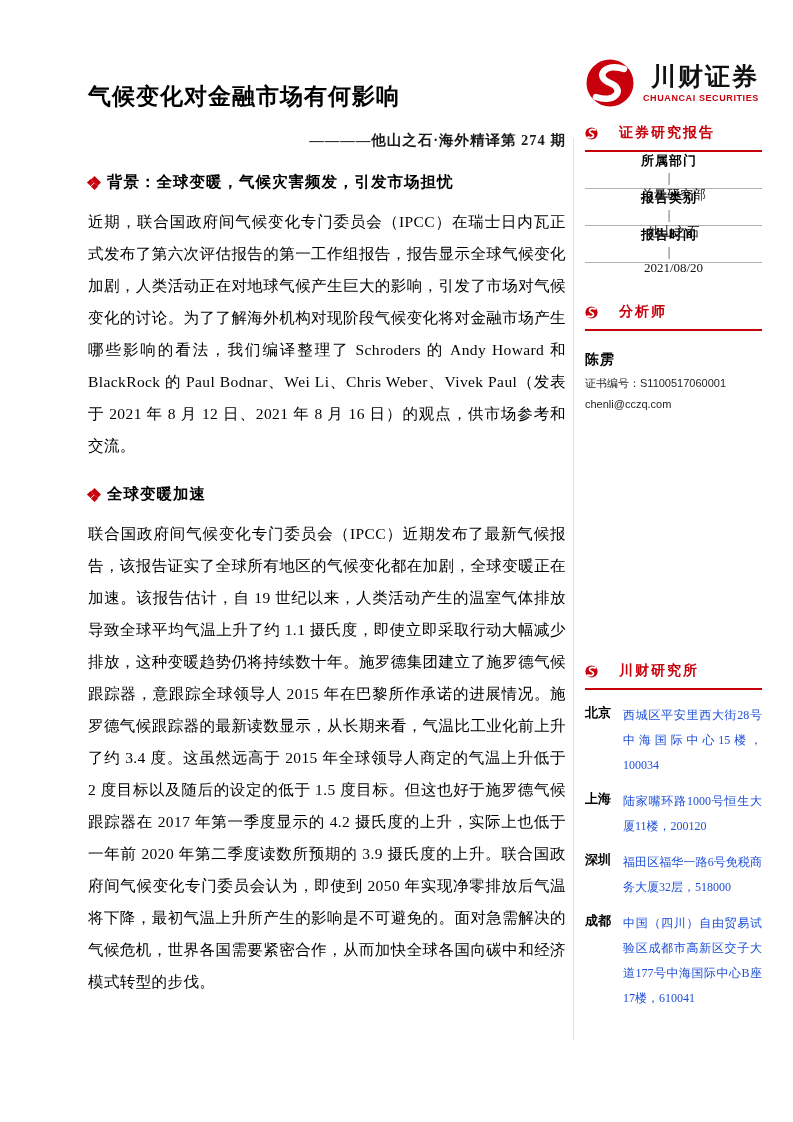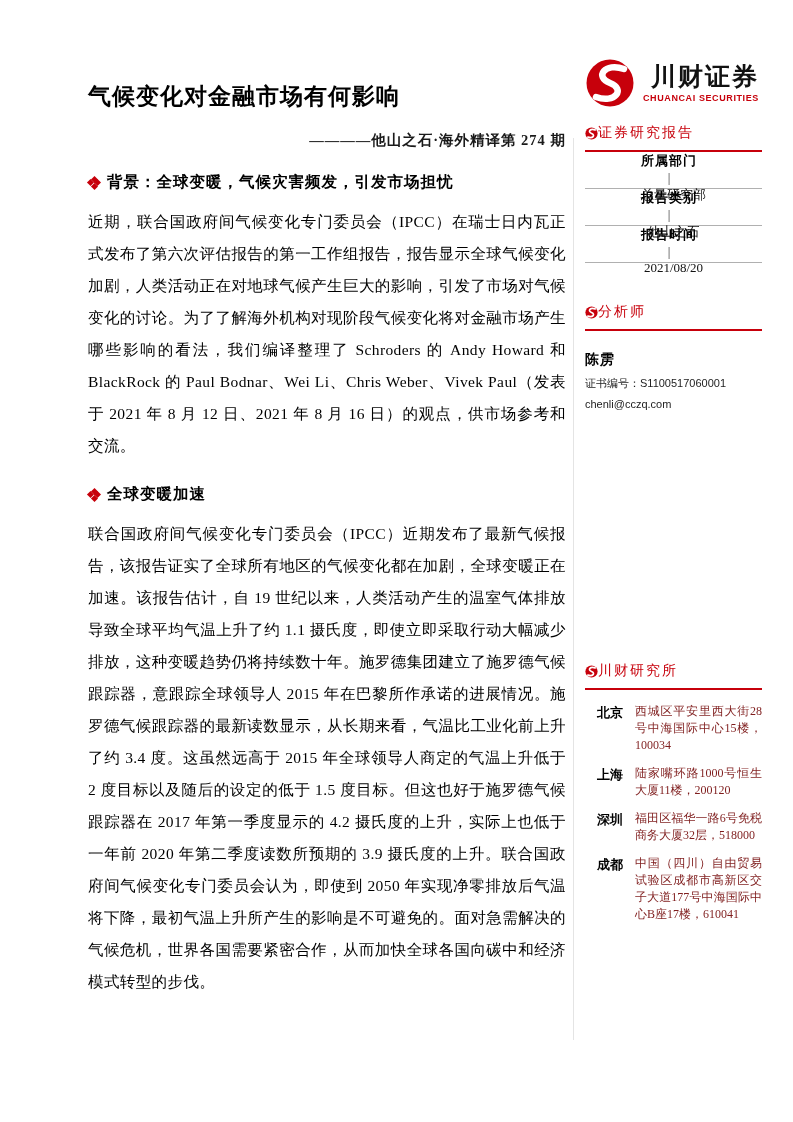--- a/index.html
+++ b/index.html
@@ -45,23 +45,23 @@
   .brand-text { display:flex; flex-direction:column;text-align:right; }
   .brand-cn {
     font-family:"Liberation Sans","DejaVu Sans",sans-serif;
     font-weight:bold; font-size:25px; letter-spacing:2px; color:#111; line-height:1.1;
   }
   .brand-en {
     font-family:"Liberation Sans","DejaVu Sans",sans-serif;
     font-weight:bold; font-size:9px; letter-spacing:0.6px; color:#c7000b; margin-top:3px;
   }
   .red-title-row {
-    display:flex; align-items:center; gap:0;
-    font-family:"Liberation Sans","DejaVu Sans",sans-serif;
-    font-weight:normal; font-size:14px; letter-spacing:2px; color:#c7000b;
+    display:flex; align-items:center; gap:21px;
+    font-family:"Liberation Sans","DejaVu Sans",sans-serif;
+    font-weight:bold; font-size:14px; letter-spacing:2px; color:#c7000b;
     padding-bottom:8px; border-bottom:2px solid #c7000b;
   }
   .mini-logo { width:13px; height:13px; flex:none; }
   .meta-row {
     display:flex; align-items:center; height:36px;
     border-bottom:1px solid #b0b0b0; font-size:13px;flex-direction:column;
   }
   .meta-label {
     font-family:"Liberation Sans","DejaVu Sans",sans-serif;
     font-weight:bold; letter-spacing:1px; margin-right:9px; color:#000;
@@ -72,26 +72,26 @@
   .analyst-name {
     font-family:"Liberation Sans","DejaVu Sans",sans-serif;
     font-weight:bold; font-size:14px; letter-spacing:1px; margin-top:20px; color:#000;
   }
   .analyst-cert, .analyst-email {
     font-family:"Liberation Sans","DejaVu Sans",sans-serif;
     font-size:11px; color:#1c1c1c; margin-top:7px;
   }
   .research-block { margin-top:252px; }
   .office-list { margin-top:13px; }
-  .office { display:flex; margin-bottom:11px;margin-left:12px; }
+  .office { display:flex; margin-bottom:11px; }
   .office-city {
     font-family:"Liberation Sans","DejaVu Sans",sans-serif;
     font-weight:bold; font-size:13px; width:38px; flex:none; color:#000; line-height:19px;
   }
-  .office-addr { font-size:12px; line-height:17px; color:#7f1d1d; text-align:justify; }
+  .office-addr { font-size:12px; line-height:25px; color:#1d4ed8; text-align:justify; }
   
   .footer {
     position:absolute; left:0; right:0; top:1050px; text-align:center;
     font-size:13px; letter-spacing:3.5px; color:#a8a8a8;
   }
 </style>
 </head>
 <body>
 
 <div class="page">

